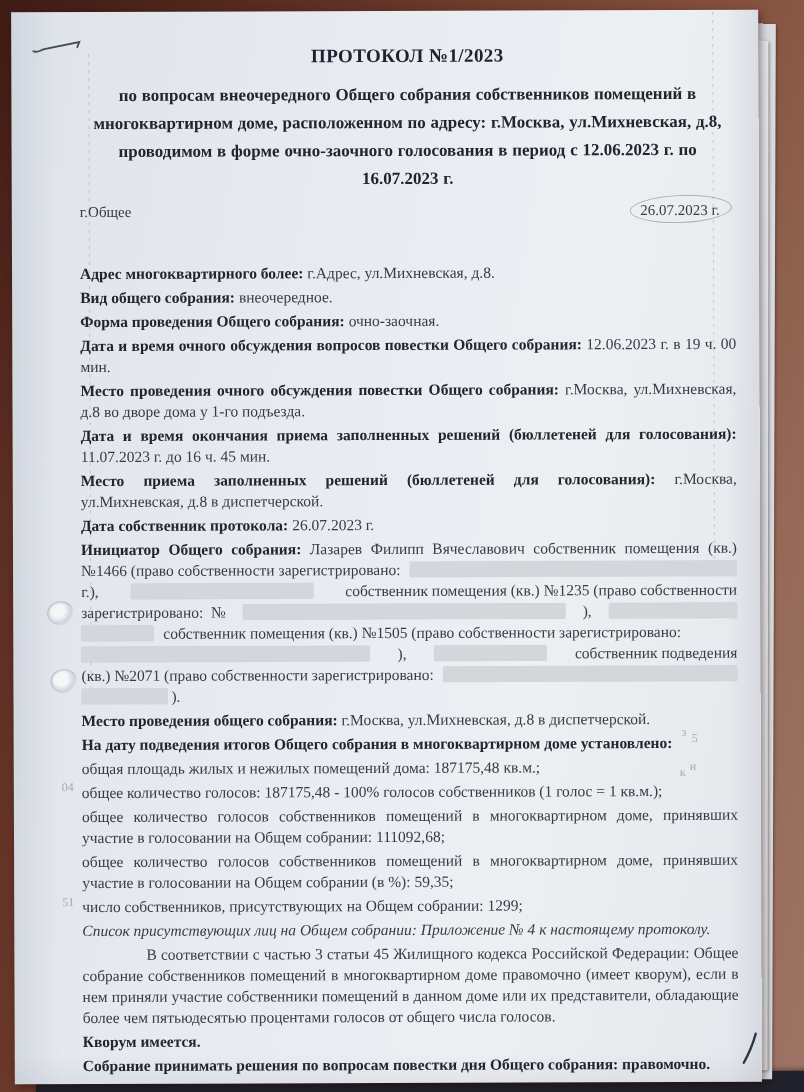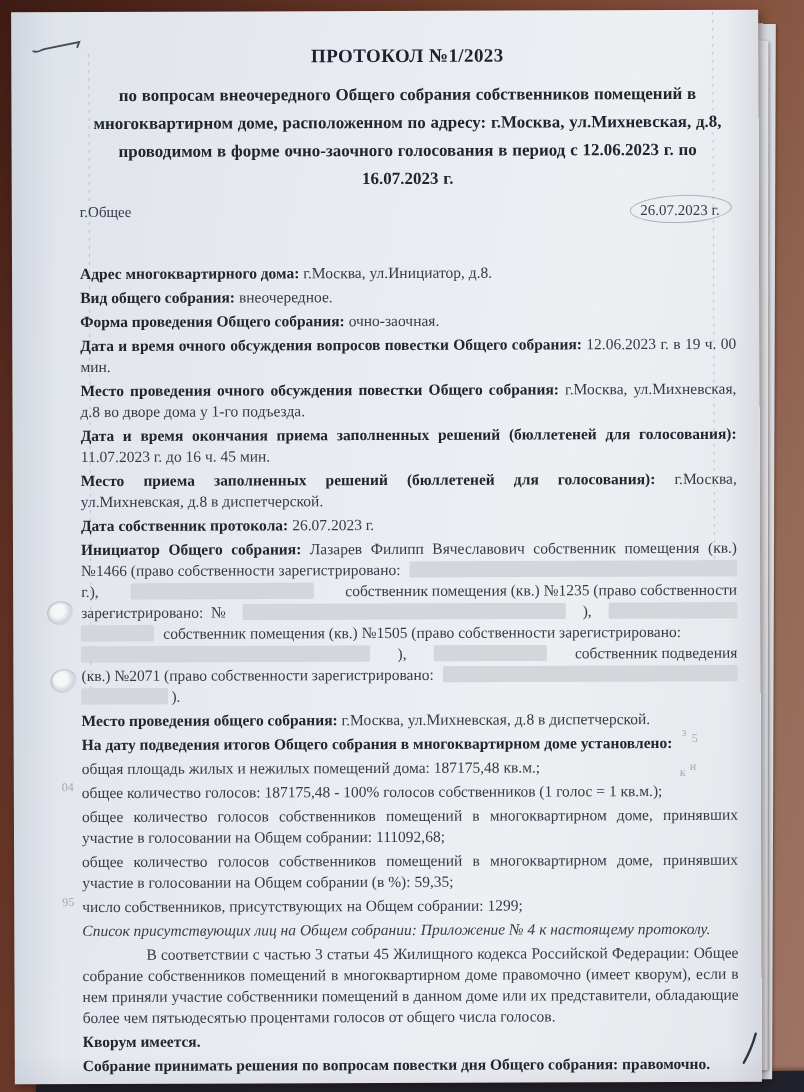--- a/index.html
+++ b/index.html
@@ -74,34 +74,34 @@
       <path d="M3,15 C7,17 10,14 14,13 L49,6 L47,11" stroke="#454b57" stroke-width="1.8" fill="none" stroke-linecap="round"></path>
     </svg>
     <svg class="penmark" style="left:726px;top:1022px" width="18" height="34" viewBox="0 0 18 34">
       <path d="M15,2 C12,13 8,22 3,31" stroke="#2e333c" stroke-width="2.4" fill="none" stroke-linecap="round"></path>
     </svg>
 
     <span class="scrib" style="left:668px;top:716px">з</span>
     <span class="scrib" style="left:678px;top:722px">5</span>
     <span class="scrib" style="left:676px;top:750px">и</span>
     <span class="scrib" style="left:666px;top:756px">к</span>
-    <span class="scrib" style="left:48px;top:884px">95</span>
+    <span class="scrib" style="left:48px;top:884px">51</span>
     <span class="scrib" style="left:48px;top:769px">04</span>
 
     <div class="content">
       <div class="title">ПРОТОКОЛ №1/2023</div>
       <div class="subtitle">по вопросам внеочередного Общего собрания собственников помещений в многоквартирном доме, расположенном по адресу: г.Москва, ул.Михневская, д.8, проводимом в форме очно-заочного голосования в период с 12.06.2023 г. по 16.07.2023 г.</div>
 
       <div class="city-row">
         <span>г.Общее</span>
         <span class="date-wrap"><span>26.07.2023 г.</span></span>
       </div>
 
       <div class="body">
-        <p class="para"><b>Адрес многоквартирного дома:</b><span> г.Москва, ул.Инициатор, д.8.</span></p>
+        <p class="para"><b>Адрес многоквартирного более:</b><span> г.Адрес, ул.Михневская, д.8.</span></p>
         <p class="para"><b>Вид общего собрания:</b><span> внеочередное.</span></p>
         <p class="para"><b>Форма проведения Общего собрания:</b><span> очно-заочная.</span></p>
         <p class="para"><b>Дата и время очного обсуждения вопросов повестки Общего собрания:</b><span> 12.06.2023 г. в 19 ч. 00 мин.</span></p>
         <p class="para"><b>Место проведения очного обсуждения повестки Общего собрания:</b><span> г.Москва, ул.Михневская, д.8 во дворе дома у 1-го подъезда.</span></p>
         <p class="para"><b>Дата и время окончания приема заполненных решений (бюллетеней для голосования):</b><span> 11.07.2023 г. до 16 ч. 45 мин.</span></p>
         <p class="para"><b>Место приема заполненных решений (бюллетеней для голосования):</b><span> г.Москва, ул.Михневская, д.8 в диспетчерской.</span></p>
         <p class="para"><b>Дата собственник протокола:</b><span> 26.07.2023 г.</span></p>
 
         <div class="ini">
           <div class="iline jline"><b class="lbl">Инициатор Общего собрания:</b><span> Лазарев Филипп Вячеславович собственник помещения (кв.)</span></div>

